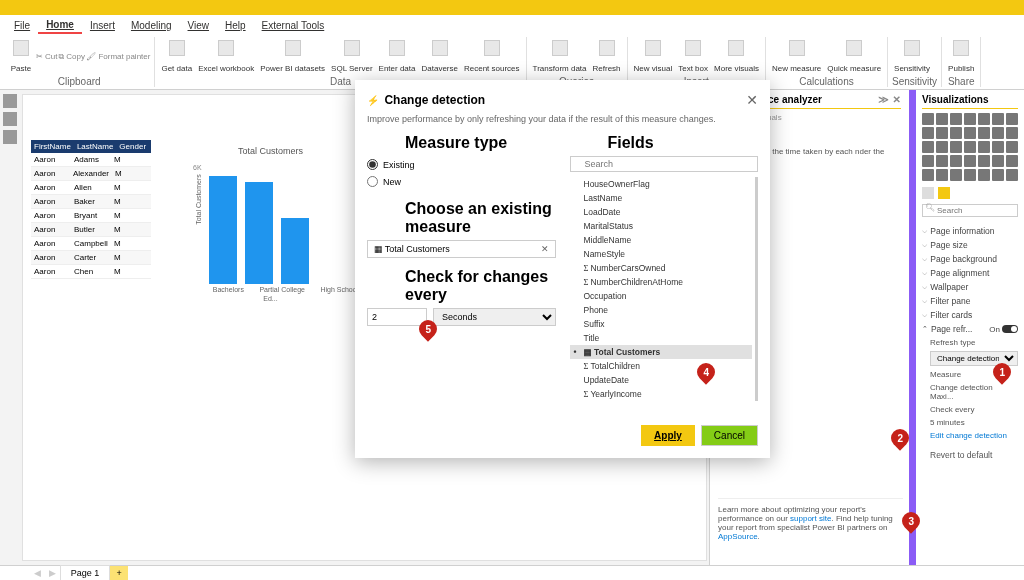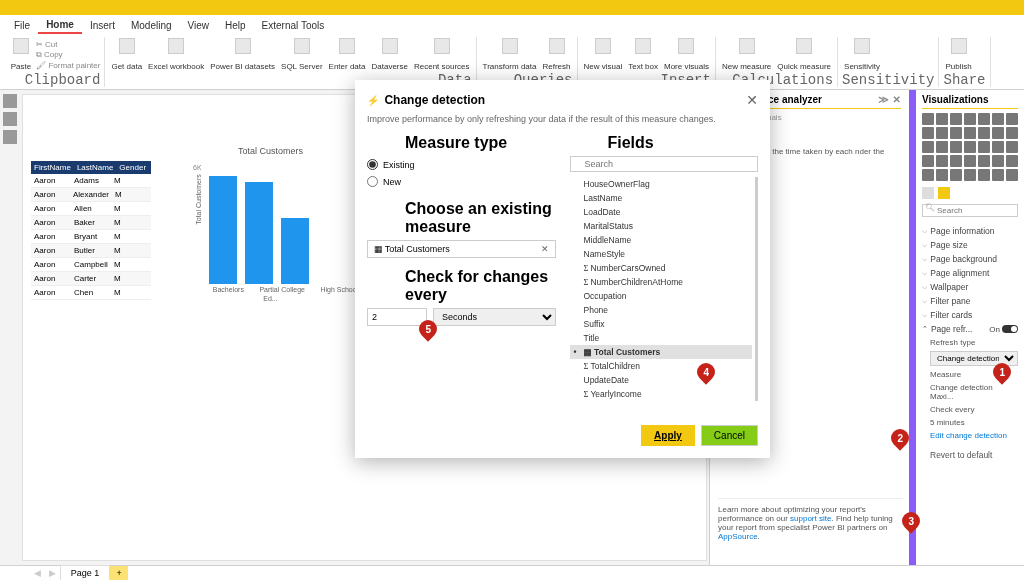--- a/index.html
+++ b/index.html
@@ -3,42 +3,42 @@
   <meta charset="utf-8">
   <style>
     * { margin: 0; padding: 0; box-sizing: border-box; font-family: 'Segoe UI', Tahoma, sans-serif; }
     body { background: #f3f3f3; font-size: 10px; overflow: hidden; width: 1024px; height: 580px; position: relative; }
     
     
     .titlebar { height: 15px; background: #f3c811; display: flex; }
     
     
     .ribbon-tabs { display: flex; background: white; height: 20px; align-items: center; padding-left: 6px; }
-    .ribbon-tab { padding: 2px 8px; font-size: 10px; color: #323130; cursor: pointer; }
+    .ribbon-tab { padding: 2px 8px; font-size: 10px; color: #323130; cursor: pointer; text-decoration: underline; }
     .ribbon-tab.active { border-bottom: 2px solid #ef4444; font-weight: 600; }
     
     
     .ribbon { background: white; height: 55px; border-bottom: 1px solid #d0d0d0; display: flex; padding: 2px 4px; }
     .ribbon-group { display: flex; flex-direction: column; border-right: 1px solid #e0e0e0; padding: 0 4px; justify-content: space-between; height: 100%; }
-    .ribbon-group-label { font-size: 14px; color: #666; text-align: right; font-family: Liberation Mono, monospace; }
+    .ribbon-group-label { font-size: 10px; color: #666; text-align: center; }
     .ribbon-items { display: flex; gap: 2px; flex: 1; align-items: center; }
     .ribbon-item { display: flex; flex-direction: column; align-items: center; gap: 9px; padding: 1px 2px; cursor: pointer; min-width: 26px; }
     .ribbon-icon { width: 16px; height: 16px; background: #e8e8e8; border: 1px solid #ccc; }
     .ribbon-item-label { font-size: 8px; text-align: center; line-height: 1; color: #333; }
-    .clipboard-small { display: flex; flex-direction: column; align-items: flex-start; gap: 1px; font-size: 8px; color: #888; }
+    .clipboard-small { display: flex; align-items: flex-start; gap: 1px; font-size: 8px; color: #888; }
     
     
     .main { display: flex; height: calc(100% - 105px); position: relative; }
     .left-tools { width: 20px; background: #f3f3f3; display: flex; flex-direction: column; align-items: center; gap: 4px; padding-top: 4px; }
     .left-tools .tool-icon { width: 14px; height: 14px; background: #999; }
     
     .canvas { flex: 1; background: white; margin: 4px 2px; position: relative; border: 1px solid #e0e0e0; }
     
     
-    .table-visual { position: absolute; top: 66px; left: 8px; width: 120px; }
+    .table-visual { position: absolute; top: 45px; left: 8px; width: 120px; }
     .table-header { display: flex; background: #1a3b6e; color: white; font-size: 8px; }
     .table-header > div { padding: 2px 3px; flex: 1; }
     .table-row { display: flex; font-size: 8px; background: white; }
     .table-row:nth-child(even) { background: #f7f7f7; }
     .table-row > div { padding: 2px 3px; flex: 1; border-bottom: 1px solid #eee; }
     
     
     .chart-visual { position: absolute; top: 50px; left: 155px; width: 185px; height: 180px; border: 1px solid transparent; }
     .chart-title { font-size: 9px; color: #555; text-align: center; margin-bottom: 8px; }
     .chart-bars { display: flex; height: 120px; align-items: flex-end; gap: 8px; padding-left: 30px; position: relative; }

